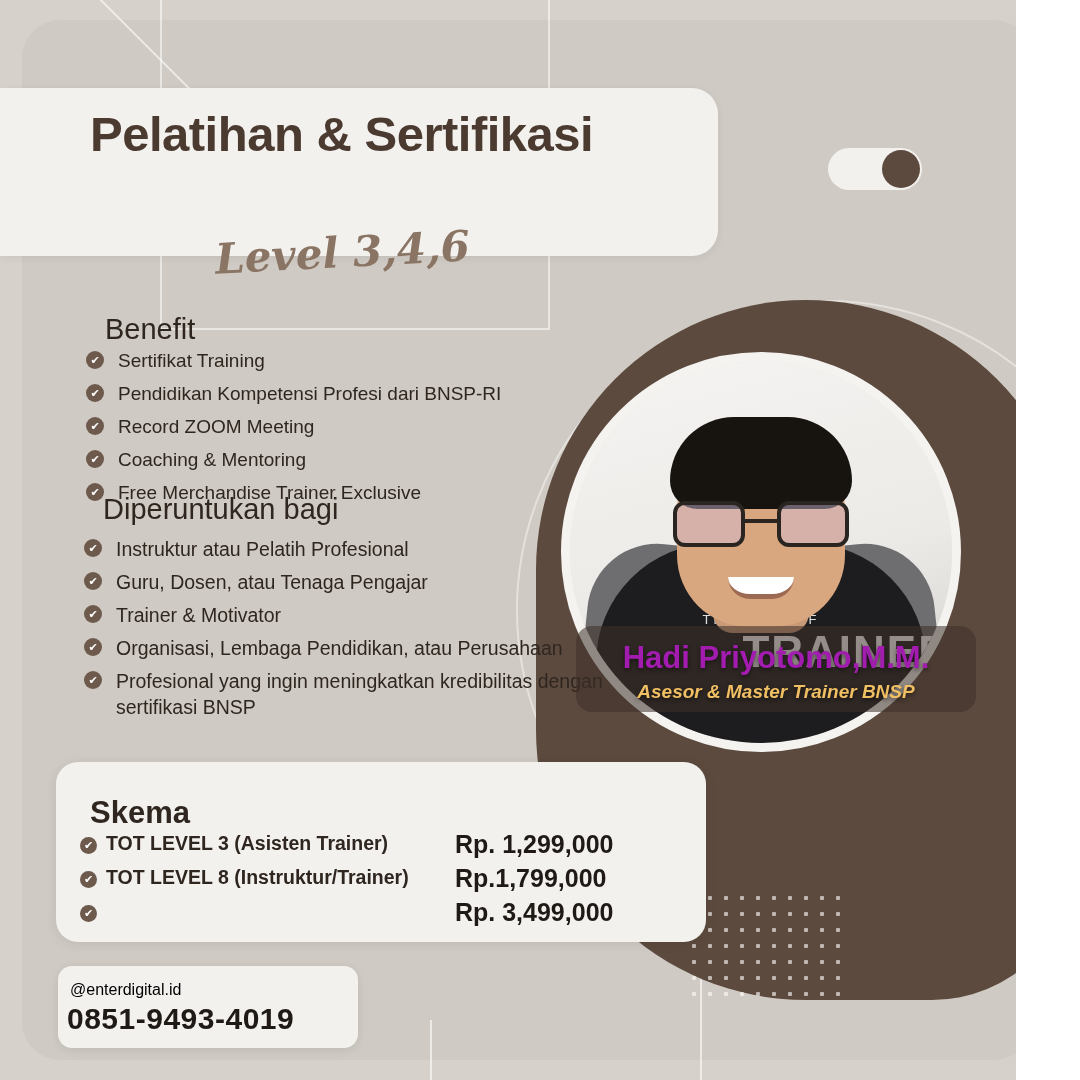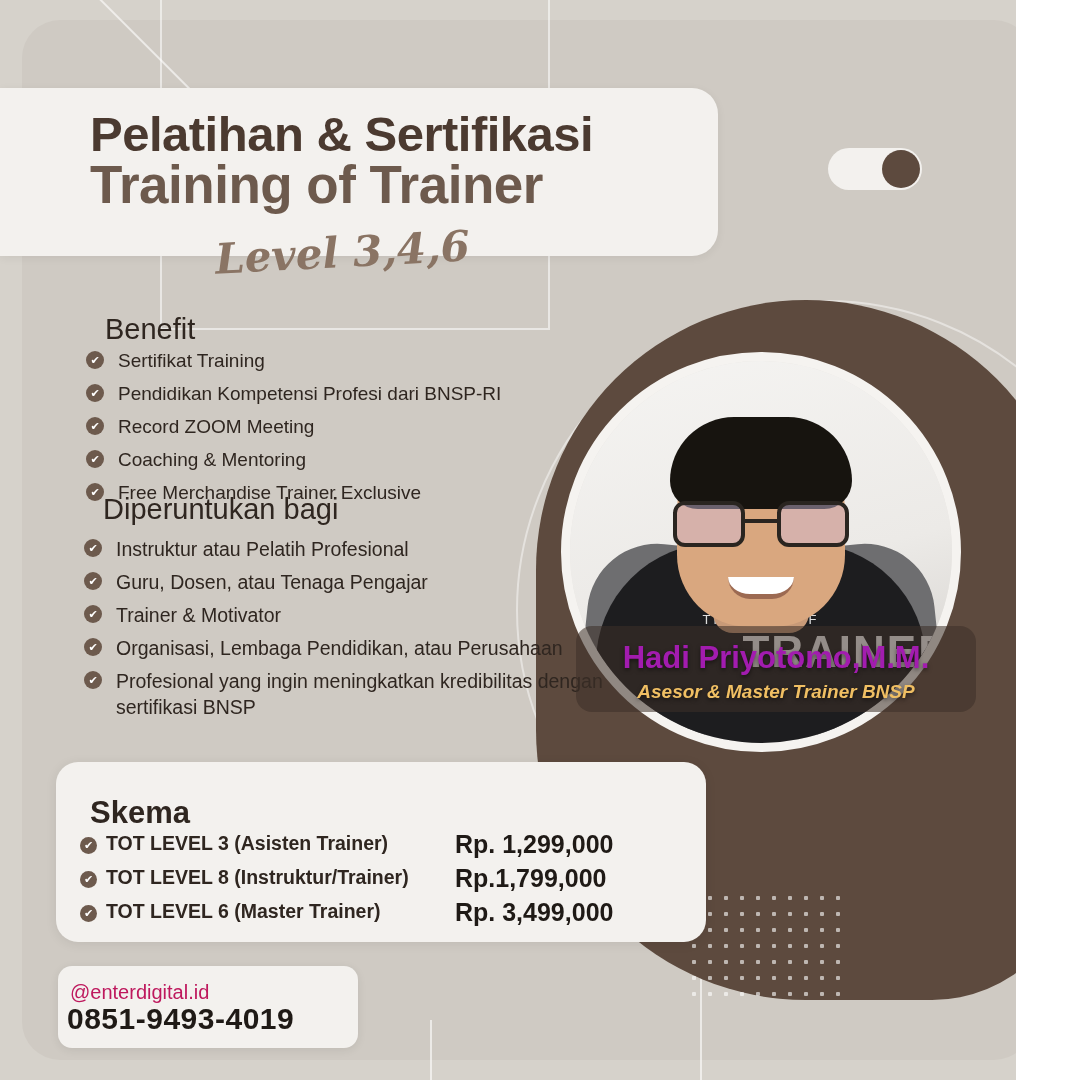--- a/index.html
+++ b/index.html
@@ -340,22 +340,22 @@
     position: absolute;
     left: 58px; top: 966px;
     width: 300px; height: 82px;
     background: #f3f1ee;
     border-radius: 14px;
     box-shadow: 0 2px 10px rgba(0,0,0,0.08);
   }
   .handle {
     position: absolute;
     left: 70px; top: 981px;
-    font-size: 20px;
-    color: #be185d;
+    font-size: 16px;
+    color: #000000;
   }
   .phone {
     position: absolute;
     left: 67px; top: 1002px;
     font-size: 30px;
     font-weight: bold;
     color: #1f1a16;
     letter-spacing: 0.5px;
   }
 </style>
@@ -372,21 +372,20 @@
 
   <div class="rings"></div>
   <div class="rings r2"></div>
   <div class="rings r3"></div>
   <div class="blob"></div>
   <div class="dots"></div>
   <div class="ghost-text">h</div>
 
   <div class="header-card"></div>
   <div class="title1">Pelatihan &amp; Sertifikasi</div>
-  <div class="title2">Training of Trainer</div>
   <div class="title3">Level 3,4,6</div>
 
   <div class="toggle">
     <div class="knob"></div>
   </div>
 
   <div class="section-title" id="benefit-title">Benefit</div>
   <ul class="list" id="benefit-list">
     <li><span class="tick">✔</span><span>Sertifikat Training</span></li>
     <li><span class="tick">✔</span><span>Pendidikan Kompetensi Profesi dari BNSP-RI</span></li>
@@ -433,21 +432,20 @@
     <span class="label">TOT LEVEL 3 (Asisten Trainer)</span>
     <span class="price">Rp. 1,299,000</span>
   </div>
   <div class="skema-row" style="top:864px;">
     <span class="tick">✔</span>
     <span class="label">TOT LEVEL 8 (Instruktur/Trainer)</span>
     <span class="price">Rp.1,799,000</span>
   </div>
   <div class="skema-row" style="top:898px;">
     <span class="tick">✔</span>
-    <span class="label">TOT LEVEL 6 (Master Trainer)</span>
     <span class="price">Rp. 3,499,000</span>
   </div>
 
   <div class="contact-card"></div>
   <div class="handle">@enterdigital.id</div>
   <div class="phone">0851-9493-4019</div>
 
 </div>
 
 </body></html>

